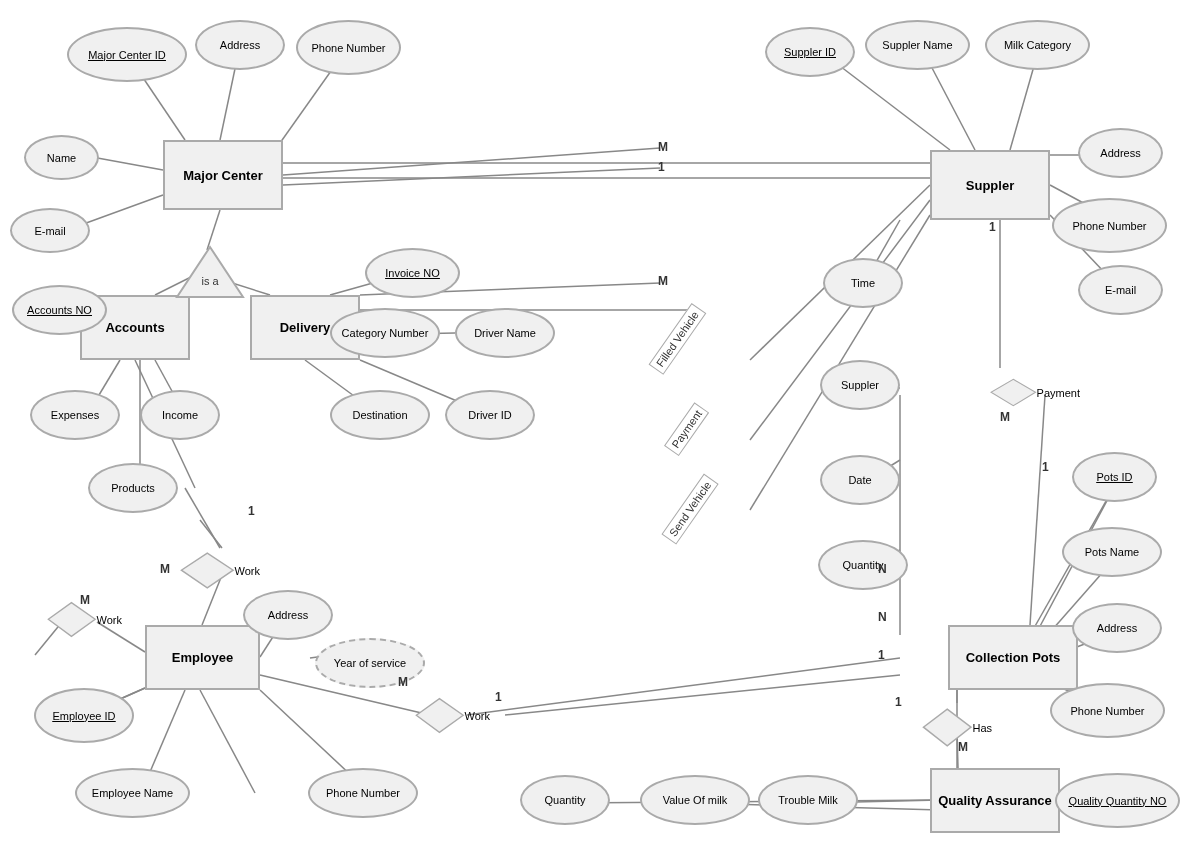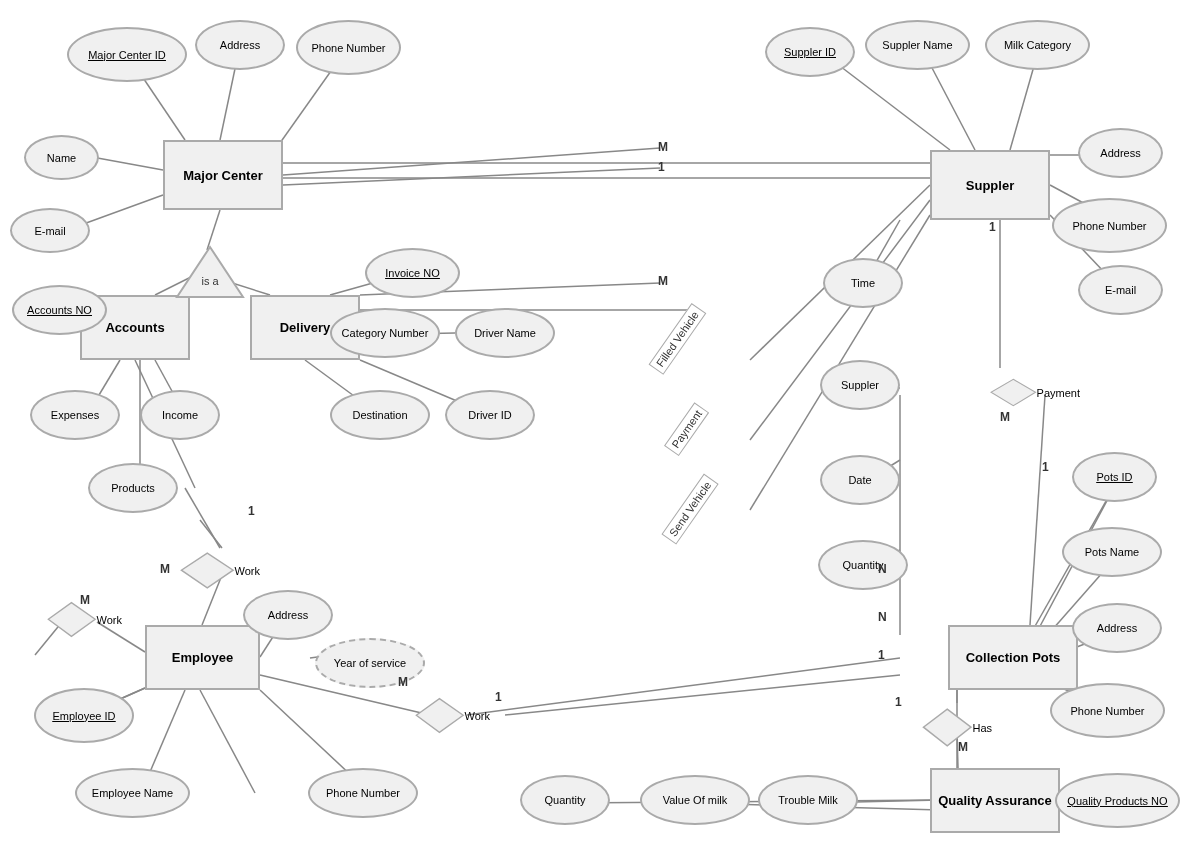--- a/index.html
+++ b/index.html
@@ -363,21 +363,21 @@
 
   <div class="attr" style="left:1072px; top:603px; width:90px; height:50px;">
     <span>Address</span>
   </div>
 
   <div class="attr" style="left:1050px; top:683px; width:115px; height:55px;">
     <span>Phone Number</span>
   </div>
 
   <div class="attr underlined" style="left:1055px; top:773px; width:125px; height:55px;">
-    <span><u>Quality Products NO</u></span>
+    <span><u>Quality Quantity NO</u></span>
   </div>
 
   <div class="attr" style="left:520px; top:775px; width:90px; height:50px;">
     <span>Quantity</span>
   </div>
 
   <div class="attr" style="left:640px; top:775px; width:110px; height:50px;">
     <span>Value Of milk</span>
   </div>
 

